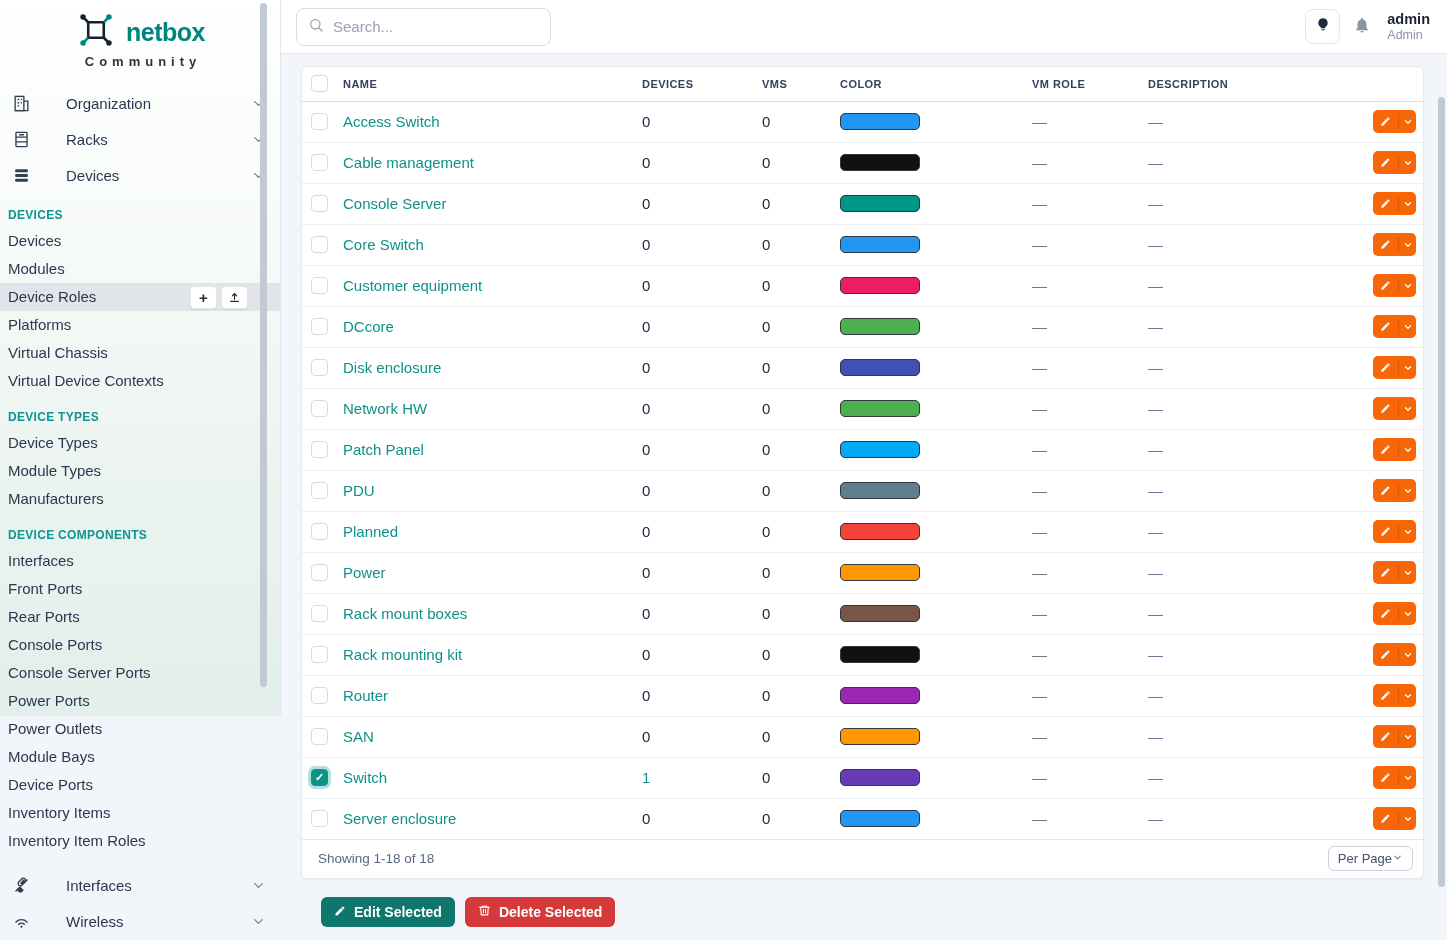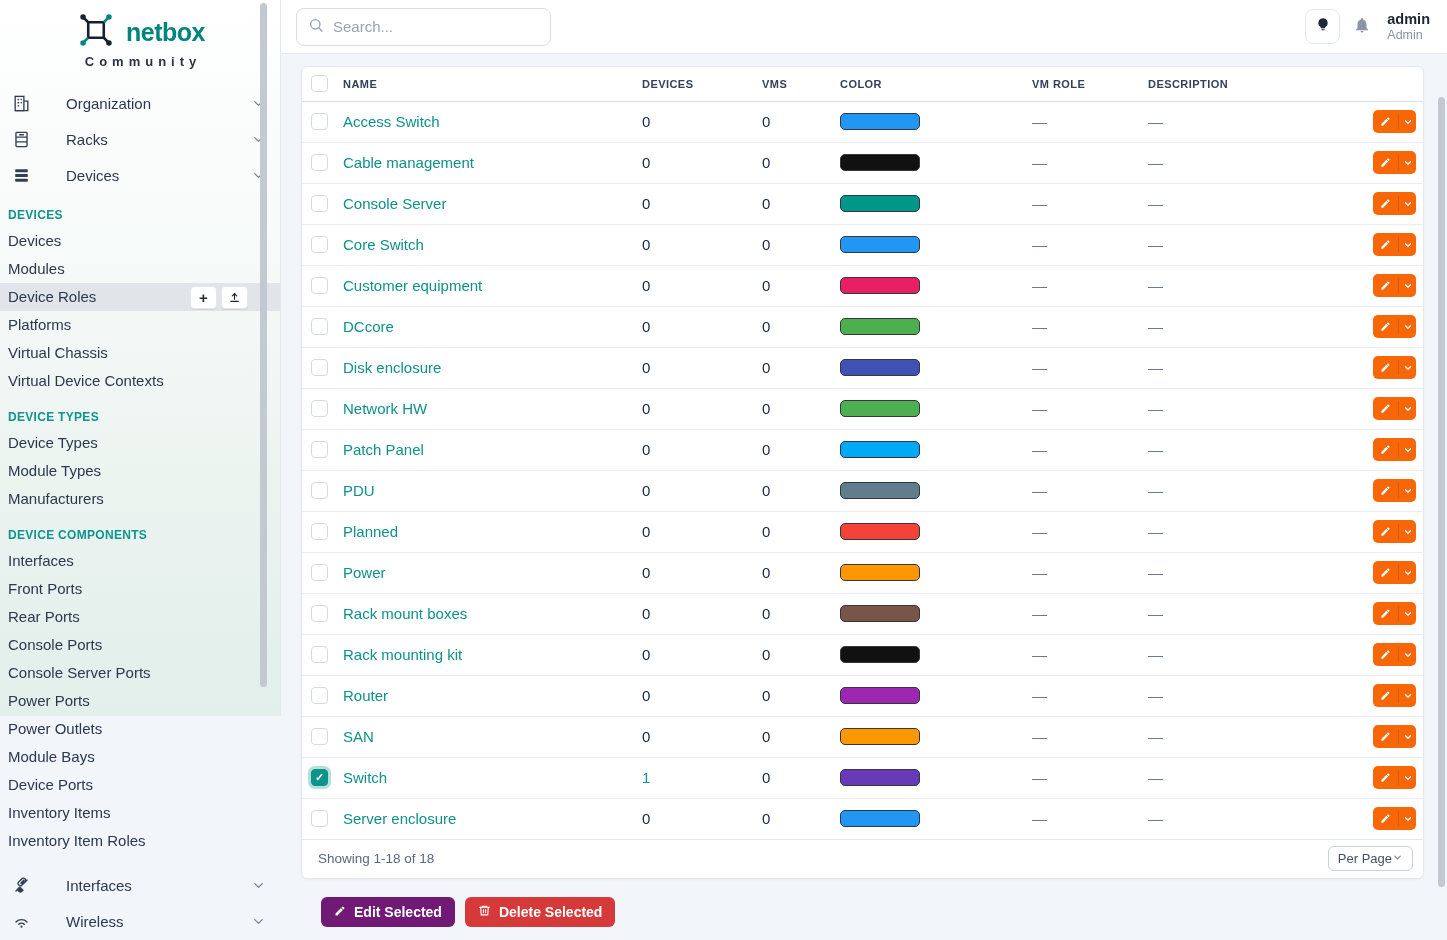--- a/index.html
+++ b/index.html
@@ -72,21 +72,21 @@
   .split-btn .caret-part { width:17px; display:flex; justify-content:center; }
 
   .card-footer { height:38px; display:flex; align-items:center; justify-content:space-between; padding:0 10px 0 16px; }
   .showing { font-size:13.5px; color:#5a6880; }
   .per-page { display:flex; align-items:center; border:1px solid #c9d2dd; border-radius:6px;
     padding:4px 9px; font-size:13px; color:#42506a; background:#fff; cursor:pointer; }
 
   .bulk-actions { display:flex; gap:10px; margin:18px 0 0 20px; }
   .btn { display:inline-flex; align-items:center; gap:8px; color:#fff; font-size:14px; font-weight:600;
     border:none; border-radius:6px; padding:7px 13px; cursor:pointer; font-family:inherit; }
-  .btn-amber { background:#701a75; }
+  .btn-amber { background:#0f766e; }
   .btn-red { background:#d63939; }
 
   .main-scrollbar { position:absolute; right:2px; top:97px; width:7px; height:790px; background:#c2c9d2; border-radius:4px; }
 </style>
 </head>
 <body>
 
 <aside class="sidebar">
   <div class="logo-row">
     <span>

